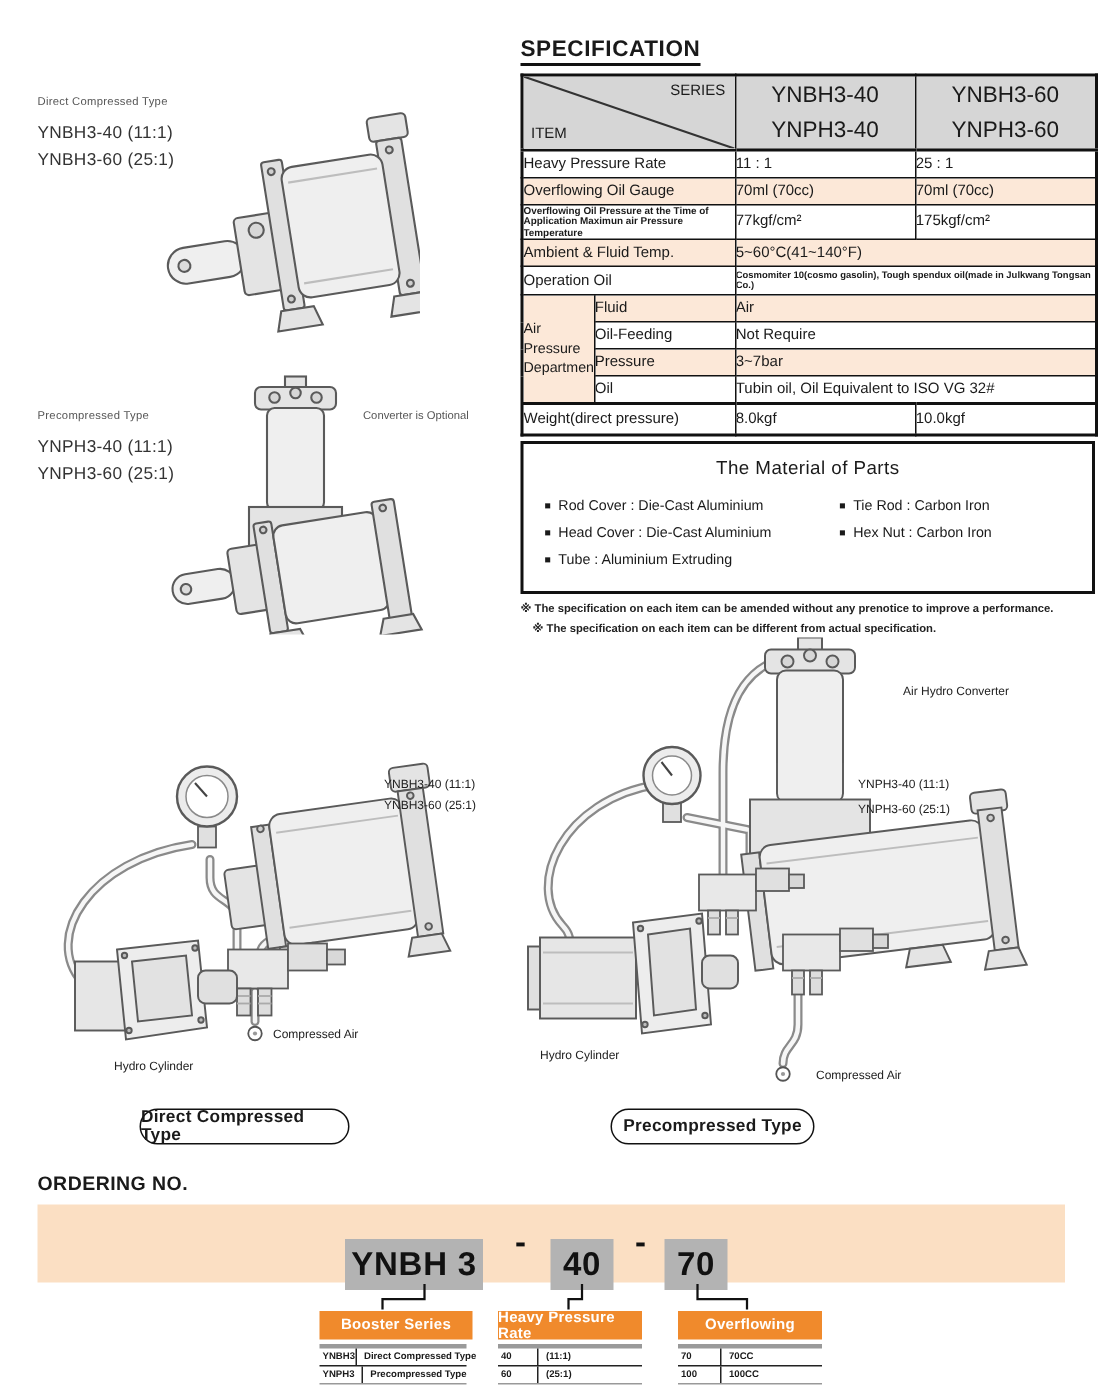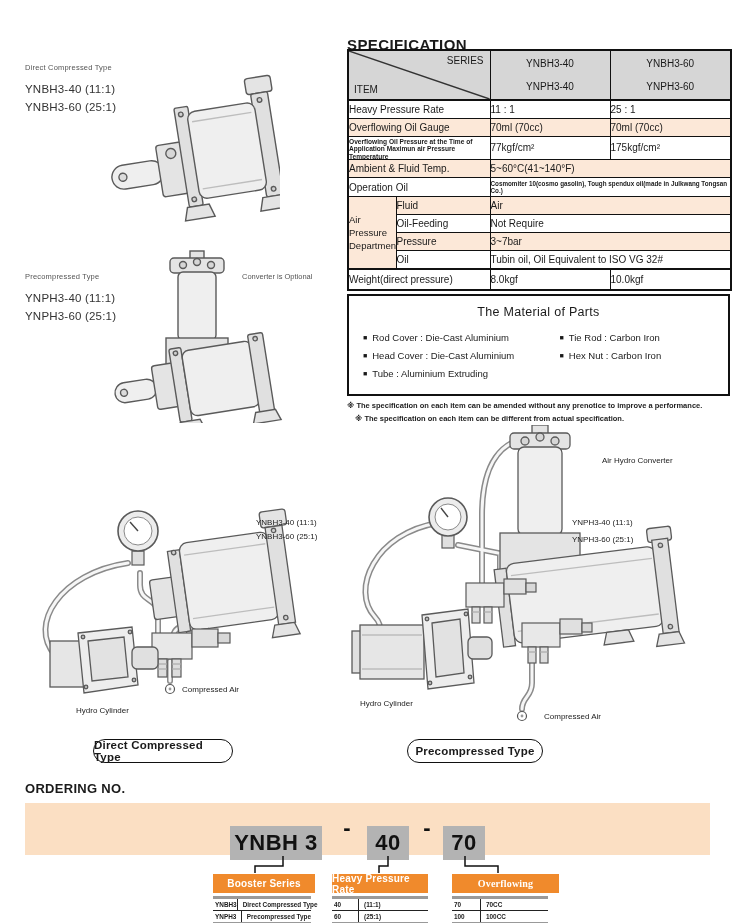--- a/index.html
+++ b/index.html
@@ -9,29 +9,29 @@
     overflow:hidden;
   }
   .abs{position:absolute;}
 
   
   .type-label{font-size:7.5px;color:#555;letter-spacing:.2px;}
   .model-label{font-size:11.5px;color:#333;letter-spacing:.2px;line-height:18px;}
   .note-label{font-size:7.5px;color:#555;}
 
   
-  .spec-title{font-size:15px;font-weight:800;letter-spacing:.4px;border-bottom:2px solid #111;padding-bottom:1px;display:inline-block;margin-top:12px;}
+  .spec-title{font-size:15px;font-weight:800;letter-spacing:.4px;border-bottom:2px solid #111;padding-bottom:1px;display:inline-block;}
   table.spec{border-collapse:collapse;border:2px solid #111;table-layout:fixed;width:383px;}
   table.spec td{border:1px solid #111;padding:0;overflow:hidden;}
   tr.hrow td{border-bottom:2px solid #111;background:#d6d6d6;height:48px;}
   td.diag{position:relative;}
   td.diag svg{position:absolute;left:0;top:0;width:100%;height:100%;}
   td.diag .series{position:absolute;top:4px;right:6px;font-size:10px;}
   td.diag .item{position:absolute;bottom:4px;left:5px;font-size:10px;margin-top:24px;}
-  td.hcell{text-align:center;font-size:10px;}
+  td.hcell{text-align:center;font-size:15px;}
   td.hcell div{line-height:23px;}
   td.cA{border-left:2px solid #111;}
   tr.rrow{height:18px;}
   td.lbl{font-size:10px;padding-left:4px;background:#fff;}
   tr.peach td{background:#FCE8D8;}
   tr.peach td.lbl{background:#FCE8D8;}
   td.val{font-size:10px;}
   td.lbl.small2 div{font-size:6.6px;line-height:7.6px;font-weight:bold;transform:translateY(0.5px);}
   td.val.tiny{font-size:6.3px;font-weight:bold;}
   td.grp{background:#FCE8D8;font-size:9.5px;line-height:13px;padding-left:4px;vertical-align:middle;}
@@ -394,21 +394,21 @@
 </div>
 
 <svg class="abs overlay" style="left:0;top:0;" width="732" height="924">
   <polyline points="283,856 283,866 255,866 255,873" fill="none" stroke="#111" stroke-width="1.5"></polyline>
   <polyline points="388,856 388,866 379,866 379,873" fill="none" stroke="#111" stroke-width="1.5"></polyline>
   <polyline points="465,856 465,866 498,866 498,873" fill="none" stroke="#111" stroke-width="1.5"></polyline>
 </svg>
 
 <div class="abs grp-box" style="left:213px;top:874px;width:102px;">Booster Series</div>
 <div class="abs grp-box" style="left:332px;top:874px;width:96px;">Heavy Pressure Rate</div>
-<div class="abs grp-box" style="left:452px;top:874px;width:107px;font-family:Liberation Serif, serif;">Overflowing</div>
+<div class="abs grp-box" style="left:452px;top:874px;width:96px;">Overflowing</div>
 
 <div class="mini" style="left:213px;top:896px;width:98px;">
   <div class="r">
       <div class="c1" style="width:28px;">YNBH3</div>
       <div class="c2">Direct Compressed Type</div>
     </div>
   <div class="r">
       <div class="c1" style="width:28px;">YNPH3</div>
       <div class="c2">Precompressed Type</div>
     </div>

